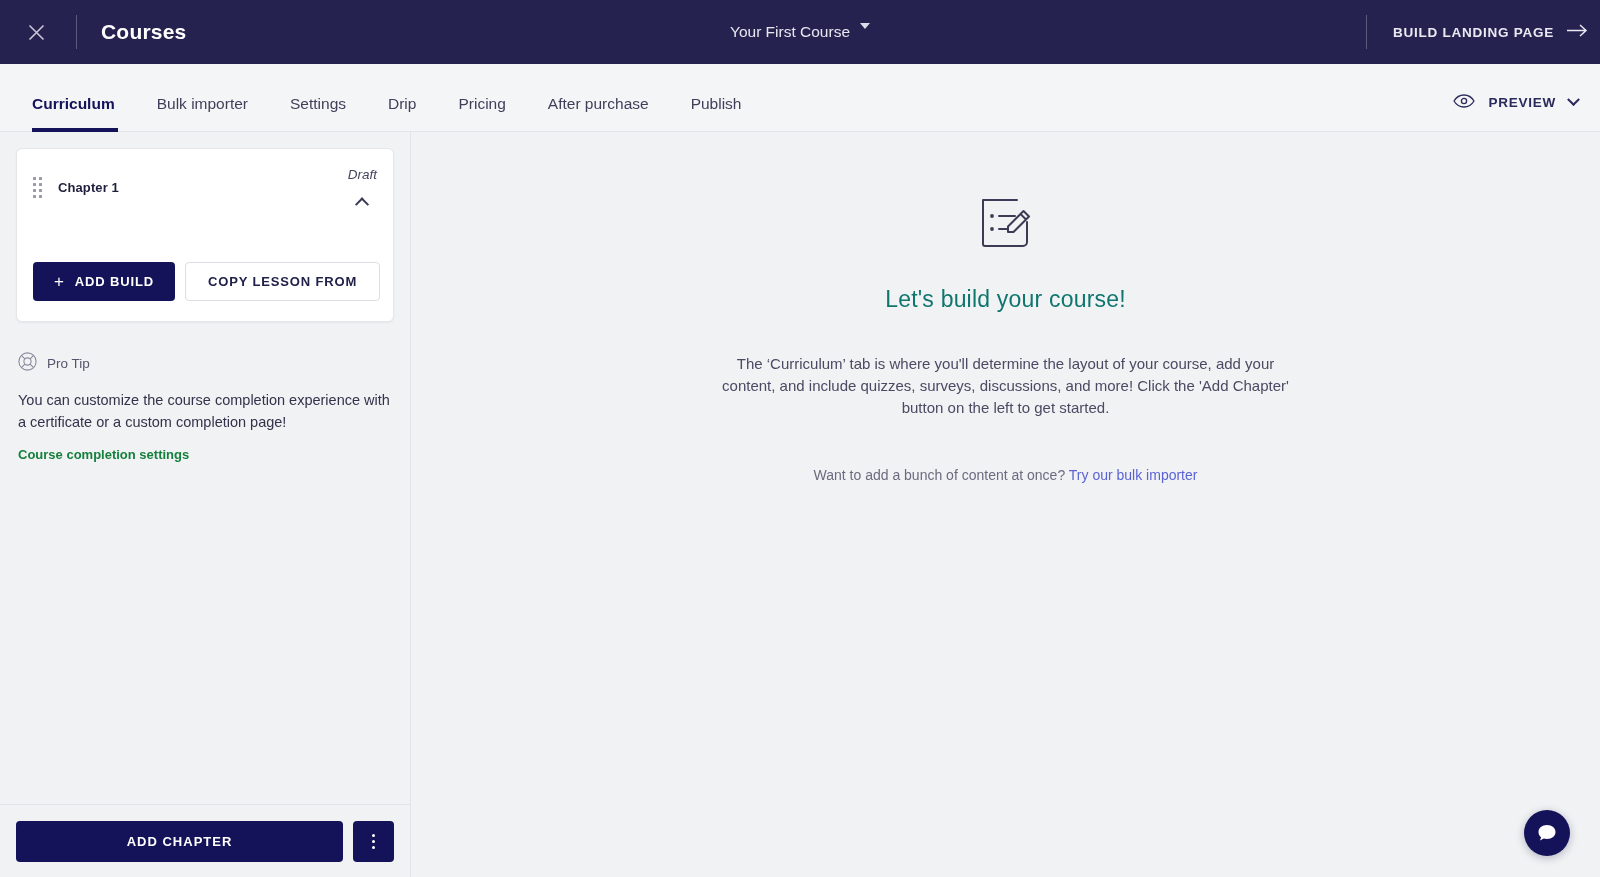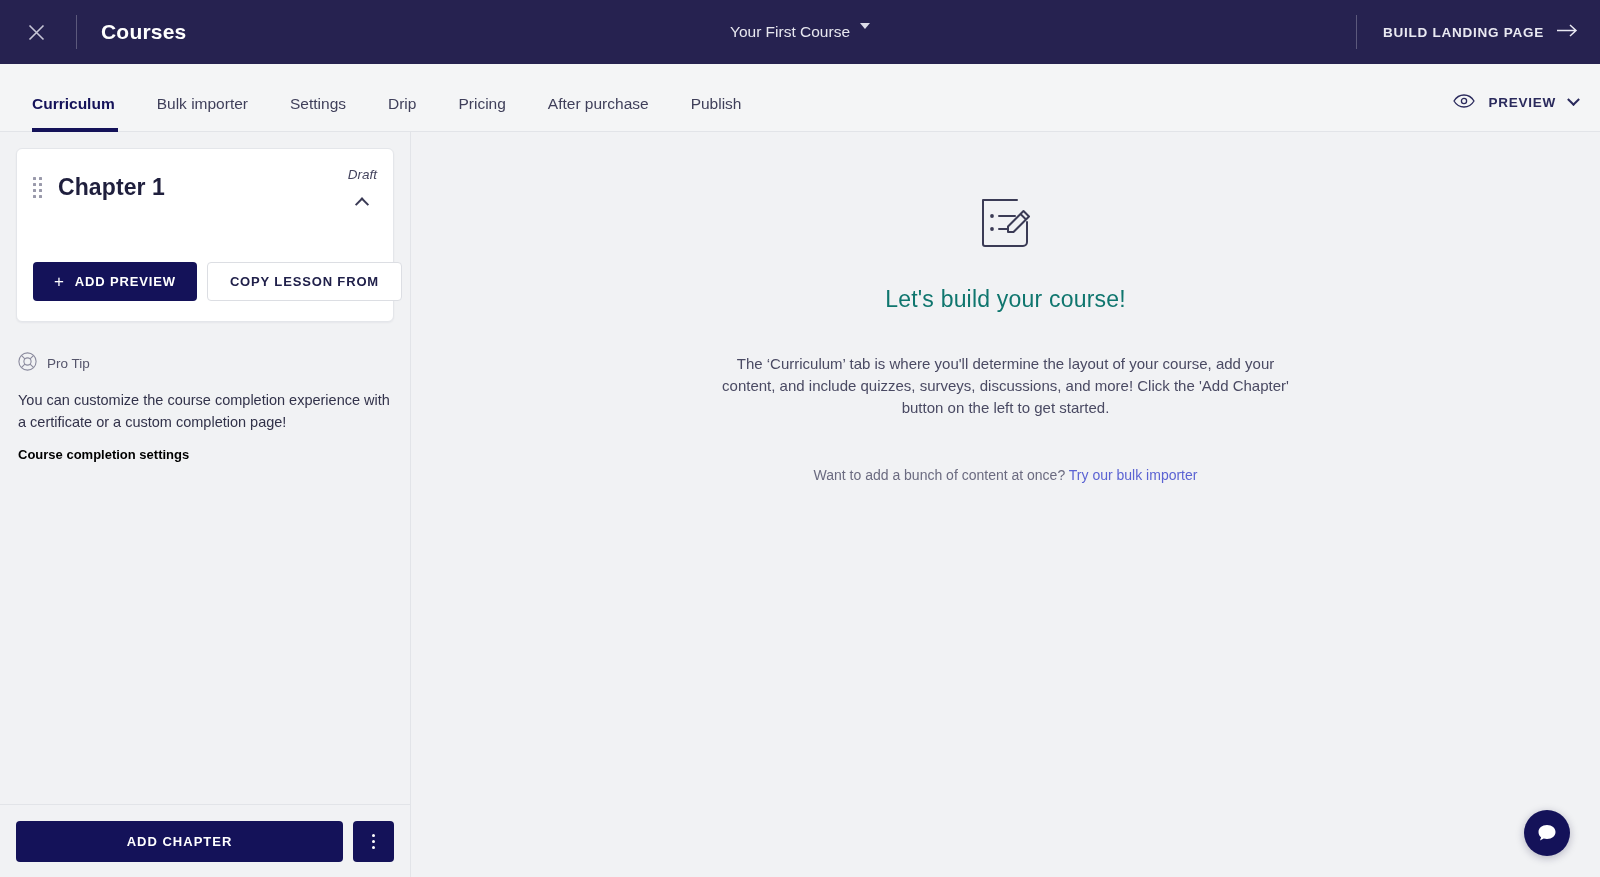--- a/index.html
+++ b/index.html
@@ -65,21 +65,21 @@
     width: 0; height: 0;
     border-left: 5px solid transparent;
     border-right: 5px solid transparent;
     border-top: 6px solid #dcdce8;
   }
   .topbar-right {
     margin-left: auto;
     display: flex;
     align-items: center;
     height: 100%;
-    padding-right: 22px;
+    padding-right: 12px;
   }
   .topbar-right .topbar-divider { margin: 0 26px 0 0; }
   .build-landing {
     display: flex;
     align-items: center;
     gap: 13px;
     font-size: 13.5px;
     font-weight: 700;
     letter-spacing: .75px;
     color: #e9e9f2;
@@ -175,21 +175,21 @@
     cursor: grab;
     margin-right: 11px;
   }
   .drag-handle i {
     width: 3px; height: 3px;
     background: #9a9aab;
     display: block;
     border-radius: .5px;
   }
   .chapter-title {
-    font-size: 23px;
+    font-size: 13px;
     font-weight: 700;
     color: #1f1f3d;
     letter-spacing: .1px;
   }
   .chapter-meta {
     margin-left: auto;
     display: flex;
     align-items: center;
     gap: 16px;
     flex-direction: column;
@@ -259,21 +259,21 @@
     font-size: 14.5px;
     line-height: 22px;
     color: #32324a;
     max-width: 380px;
   }
   .protip-link {
     display: inline-block;
     margin-top: 14px;
     font-size: 13px;
     font-weight: 700;
-    color: #000000;
+    color: #15803d;
     cursor: pointer;
     text-decoration: none;
   }
 
   
   .sidebar-footer {
     border-top: 1px solid #e2e4e8;
     padding: 16px;
     display: flex;
     gap: 10px;
@@ -438,21 +438,21 @@
           </span>
           <span class="chapter-title">Chapter 1</span>
           <span class="chapter-meta">
             <span class="chapter-status">Draft</span>
             <span class="chev-up"></span>
           </span>
         </div>
         <div class="chapter-actions">
           <div class="btn btn-primary">
             <span class="plus">+</span>
-            <span>ADD PREVIEW</span>
+            <span>ADD BUILD</span>
           </div>
           <div class="btn btn-secondary">COPY LESSON FROM</div>
         </div>
       </div>
 
       <div class="protip">
         <div class="protip-head">
           <span>
             <svg width="19" height="19" viewBox="0 0 19 19" fill="none">
               <circle cx="9.5" cy="9.5" r="8.6" stroke="#8b8b9e" stroke-width="1.1"></circle>

